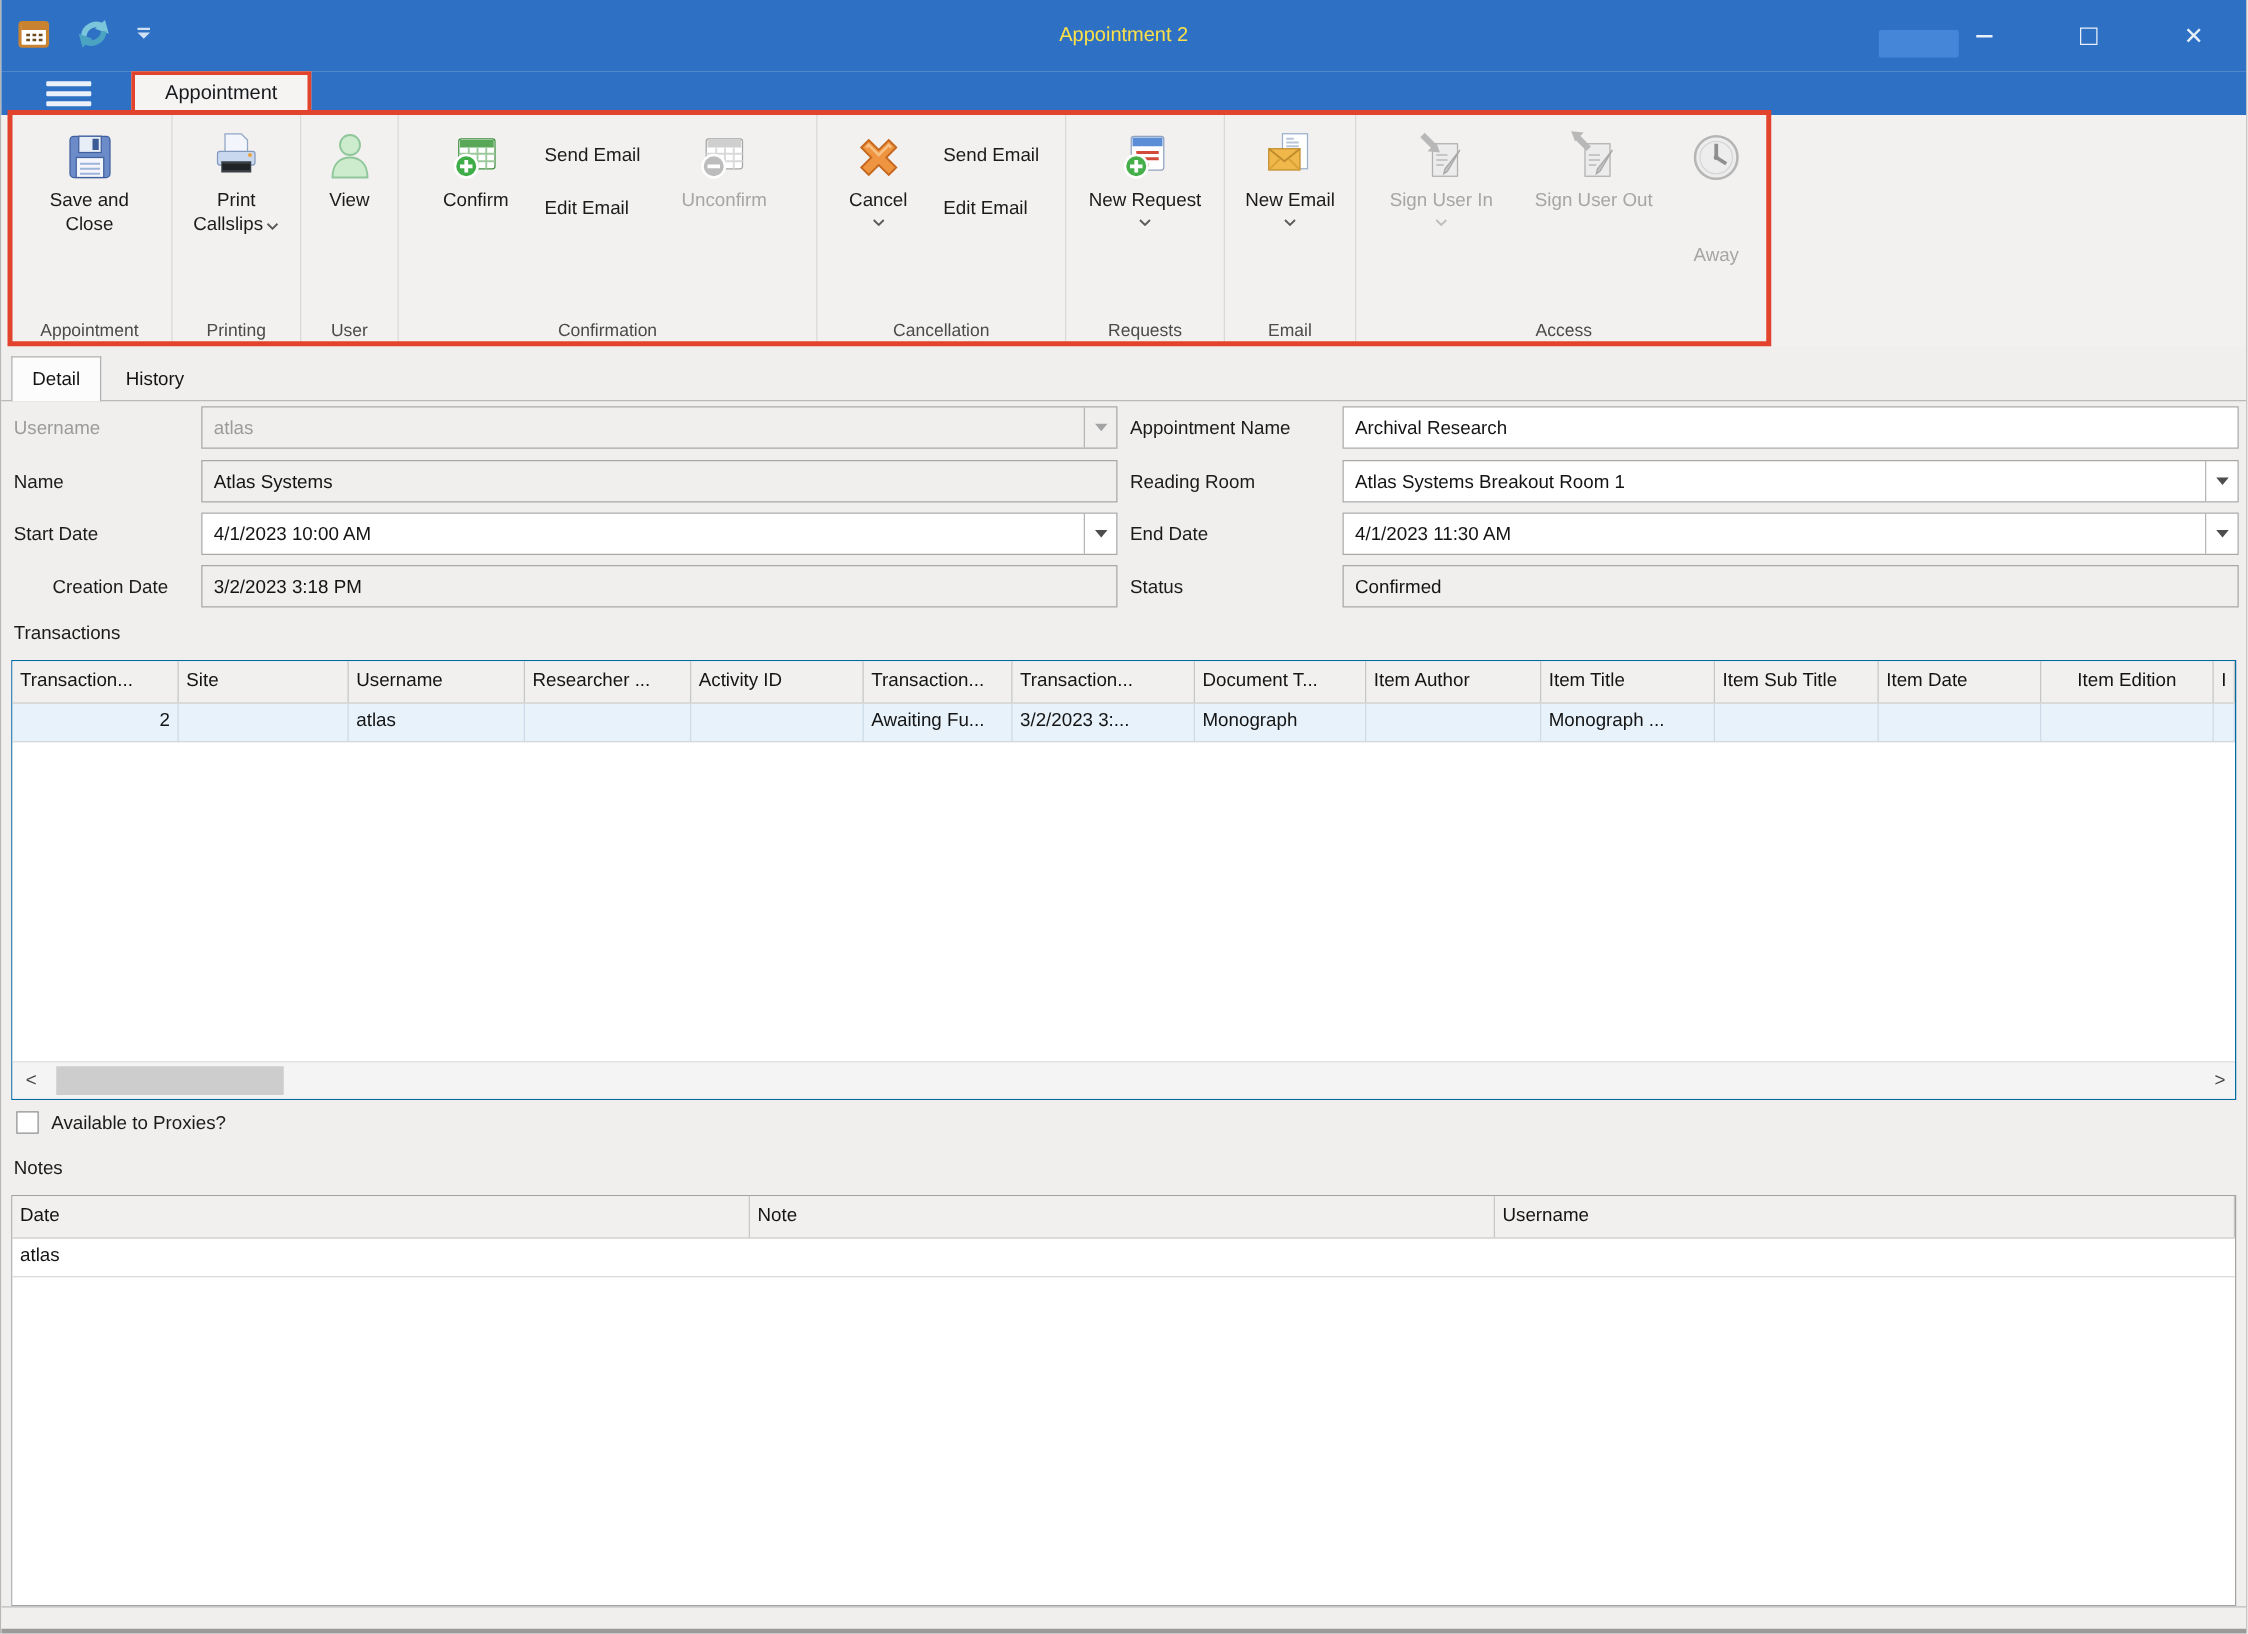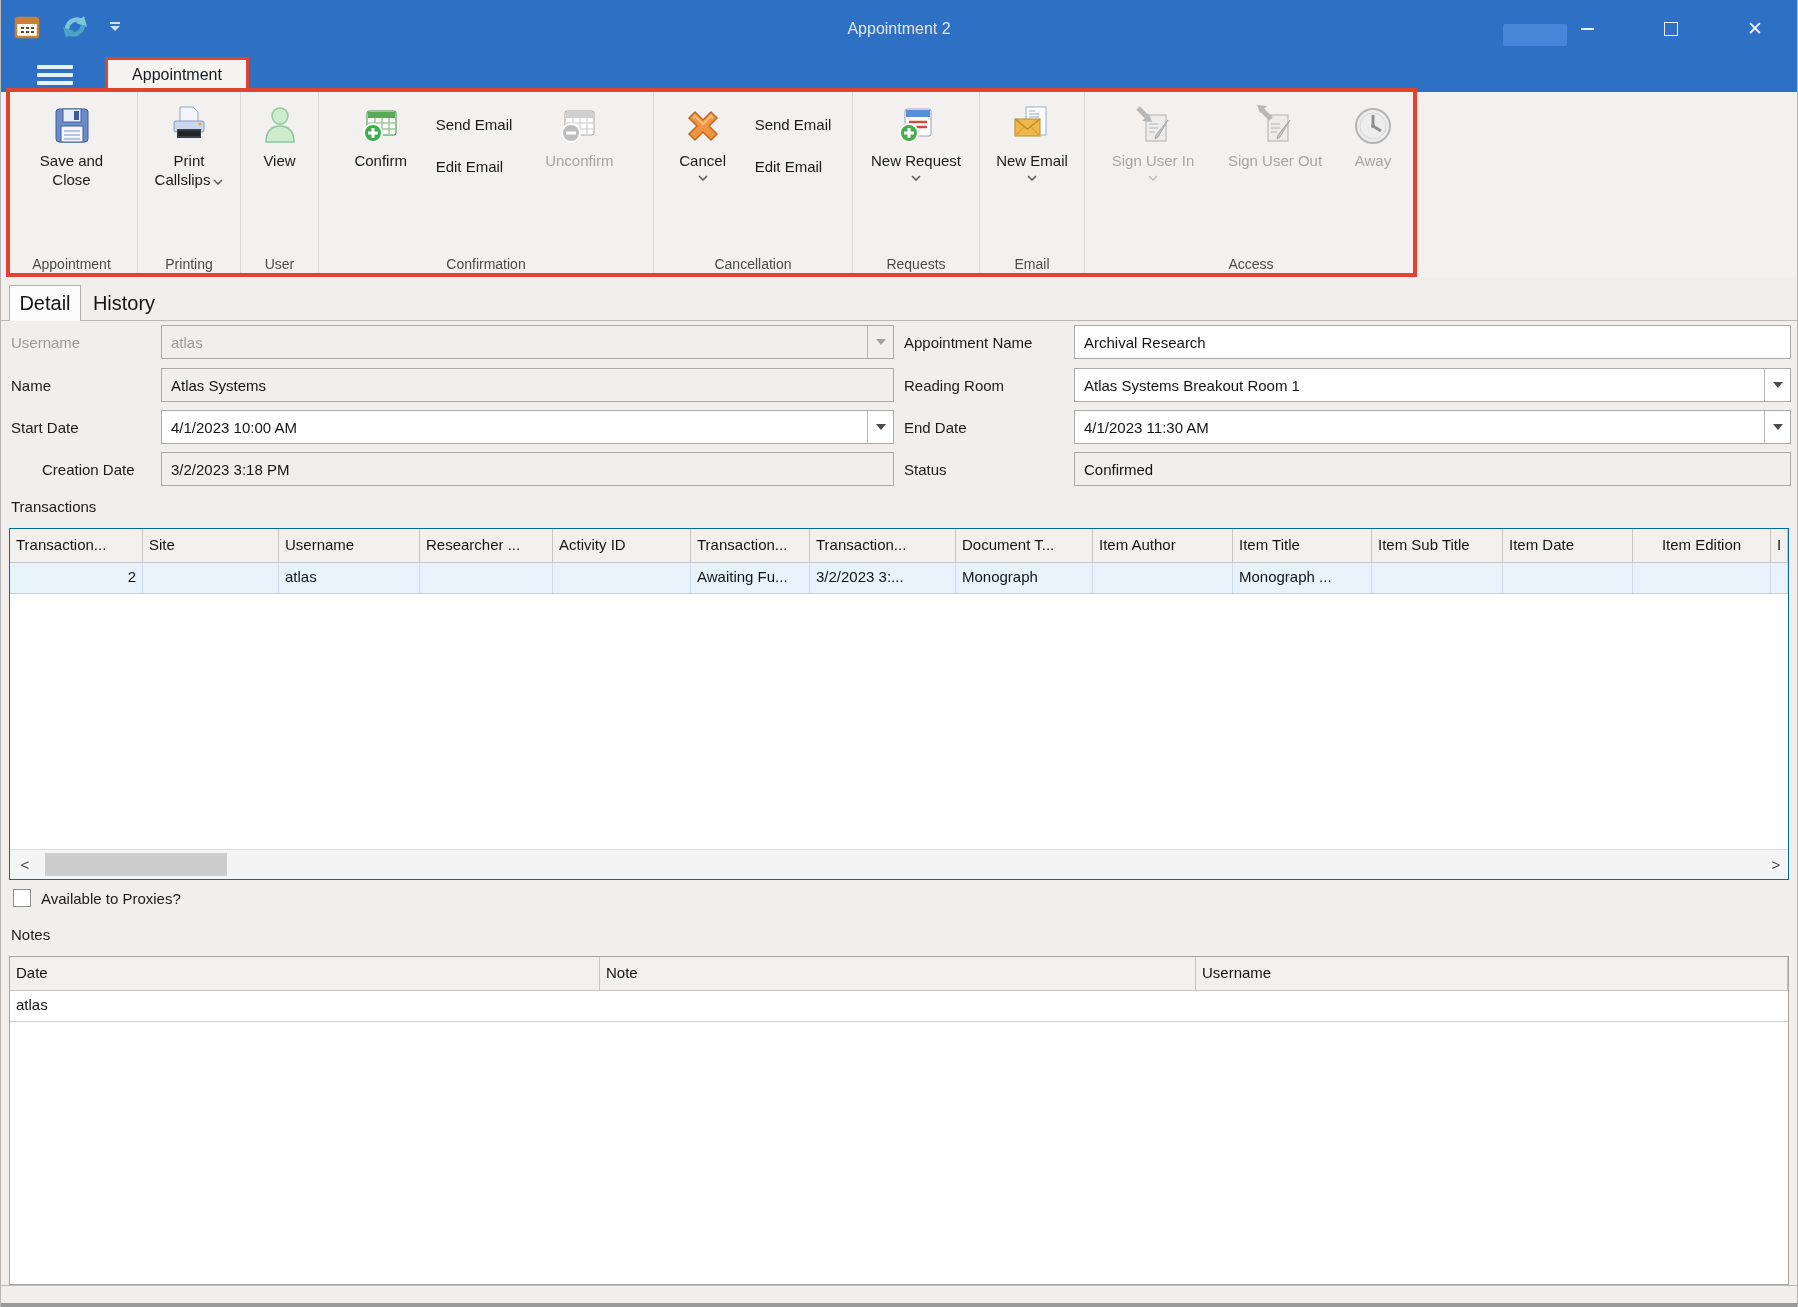--- a/index.html
+++ b/index.html
@@ -5,21 +5,21 @@
   * { margin:0; padding:0; box-sizing:border-box; }
   html,body { font-family:"Liberation Sans", sans-serif; }
   .window { position:relative; width:1798px; height:1307px; background:#f0efee; overflow:hidden;
             border-left:1px solid #b6b6b6; border-right:1px solid #b6b6b6; }
 
   
   .titlebar { position:absolute; left:0; top:0; right:0; height:57px; background:#2e71c4; }
   .qa-icons { position:absolute; left:12px; top:12px; display:flex; align-items:center; gap:18px; }
   .qa-btn { display:flex; align-items:center; justify-content:center; cursor:default; }
   .title-text { position:absolute; left:0; right:0; top:0; height:57px; display:flex; align-items:center;
-                justify-content:center; color:#e5e5e5; font-size:16px; }
+                justify-content:center; color:#fde047; font-size:16px; }
   .titlebar-redacted { position:absolute; left:1502px; top:24px; width:64px; height:22px;
                        background:#4586d8; border-radius:2px; }
   .win-controls { position:absolute; right:0; top:0; height:57px; display:flex; align-items:center; }
   .win-btn { width:84px; height:57px; display:flex; align-items:center; justify-content:center; color:#fff; }
   .glyph-min { width:13px; height:2px; background:#e9f0fa; }
   .glyph-max { width:14px; height:14px; border:1.5px solid #e9f0fa; }
   .glyph-close { font-size:19px; font-weight:400; color:#e9f0fa; }
 
   
   .tabrow { position:absolute; left:0; top:57px; right:0; height:35px; background:#2e71c4; }
@@ -45,21 +45,21 @@
   .rb-stack { display:flex; flex-direction:column; align-items:flex-start; padding:24px 12px 0 12px; gap:25px; }
   .rb-small { font-size:15px; color:#1b1b1b; cursor:default; }
   .chev { display:inline-block; margin-top:4px; }
   .chev-inline { display:inline-block; margin-left:3px; }
   .disabled .rb-label, .rb-small.disabled, .rb-label.disabled { color:#a6a6a6; }
 
   
   .content { position:absolute; left:0; top:277px; right:0; bottom:0; background:#f0efee; }
   .tab-underline { position:absolute; top:43px; left:0; right:0; border-top:1px solid #b9b9b9; }
   .doc-tab { position:absolute; top:8px; height:36px; display:flex; align-items:center; justify-content:center;
-             font-size:20px; color:#141414; }
+             font-size:15px; color:#141414; }
   .doc-tab.active { left:8px; width:72px; background:#fcfcfc; border:1px solid #b0b0b0; border-bottom:none; z-index:2; }
   .doc-tab.inactive { left:80px; width:86px; }
 
   .frm-label { position:absolute; font-size:15px; color:#1b1b1b; display:flex; align-items:center; height:34px; }
   .frm-label.dim { color:#9b9b9b; }
   .field { position:absolute; height:34px; display:flex; align-items:stretch; border:1px solid #a9a9a9;
            background:#fff; }
   .field.gray { background:#f0efee; }
   .field input { flex:1; border:none; outline:none; background:transparent; font-family:inherit;
                  font-size:15px; color:#141414; padding:0 9px; }
@@ -301,21 +301,21 @@
       <div class="rb-big disabled" style="width:126px;">
         <svg class="ic" viewBox="0 0 44 44">
           <rect x="15" y="11" width="20" height="26" fill="#ececec" stroke="#b0b0b0"></rect>
           <path d="M18 20 h9 M18 24 h9 M18 28 h6" stroke="#c6c6c6" stroke-width="1.5"></path>
           <path d="M18 15 L8 5" stroke="#b8b8b8" stroke-width="5"></path>
           <polygon points="4,1 14,2 7,9" fill="#b8b8b8"></polygon>
           <path d="M37 16 L27 33 L24 35 L25 31 Z" fill="#c2c2c2" stroke="#a8a8a8"></path>
         </svg>
         <span class="rb-label disabled">Sign User Out</span>
       </div>
-      <div class="rb-big disabled" style="width:70px;">
+      <div class="rb-big disabled" style="width:70px;gap:44px;">
         <svg class="ic" viewBox="0 0 44 44">
           <circle cx="22" cy="22" r="17" fill="#ededed" stroke="#b5b5b5" stroke-width="2"></circle>
           <circle cx="22" cy="22" r="13" fill="none" stroke="#d6d6d6" stroke-width="1"></circle>
           <path d="M22 22 L22 11 M22 22 L30 27" stroke="#8f8f8f" stroke-width="3"></path>
           <circle cx="22" cy="22" r="2" fill="#8f8f8f"></circle>
         </svg>
         <span class="rb-label disabled">Away</span>
       </div>
       <div class="rgroup-label">Access</div>
     </div>

